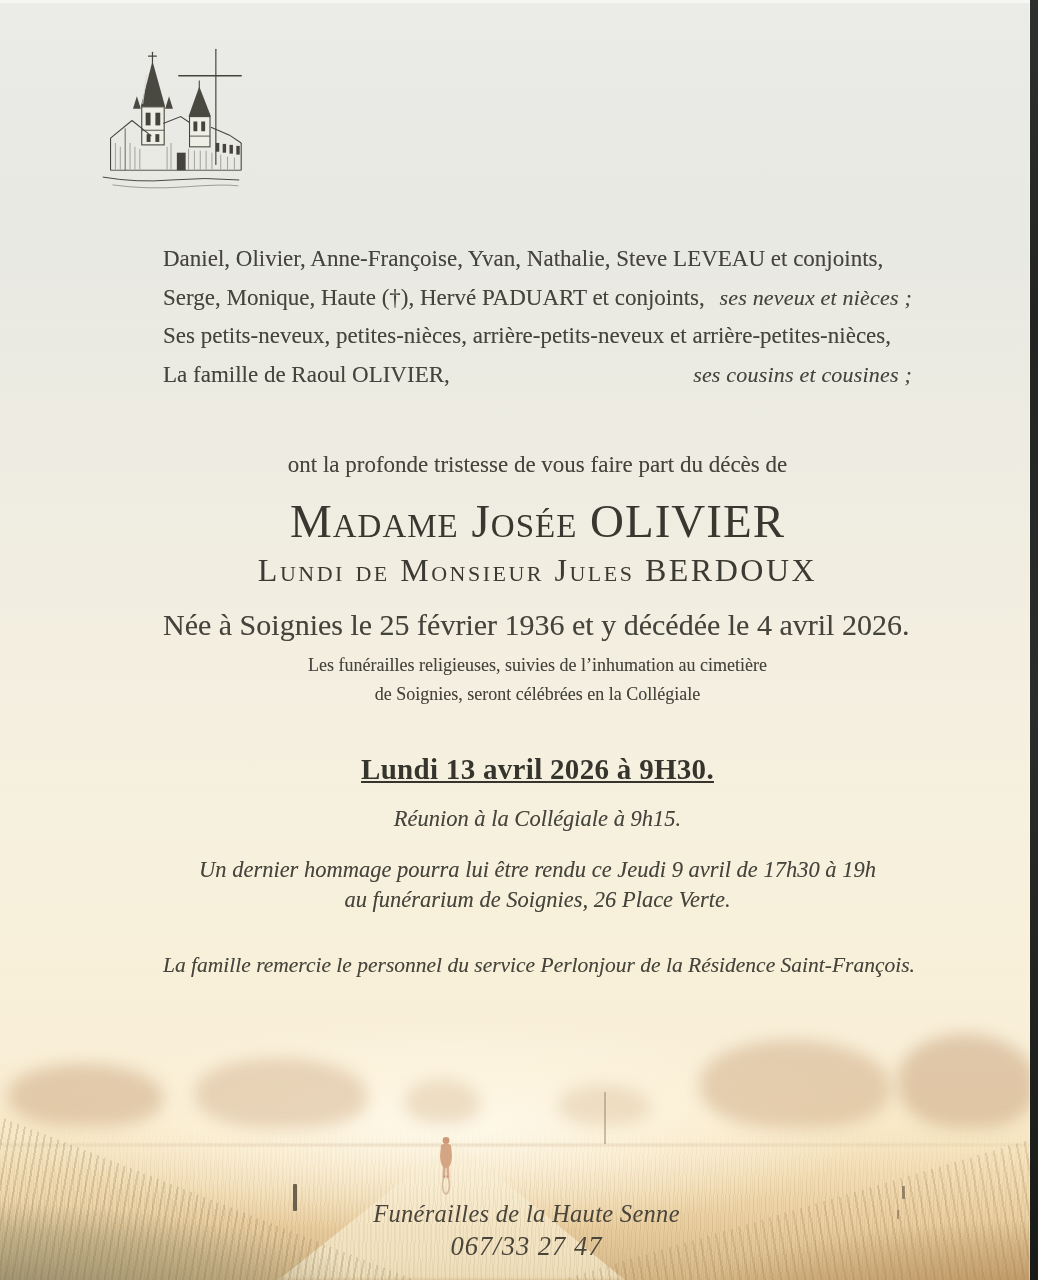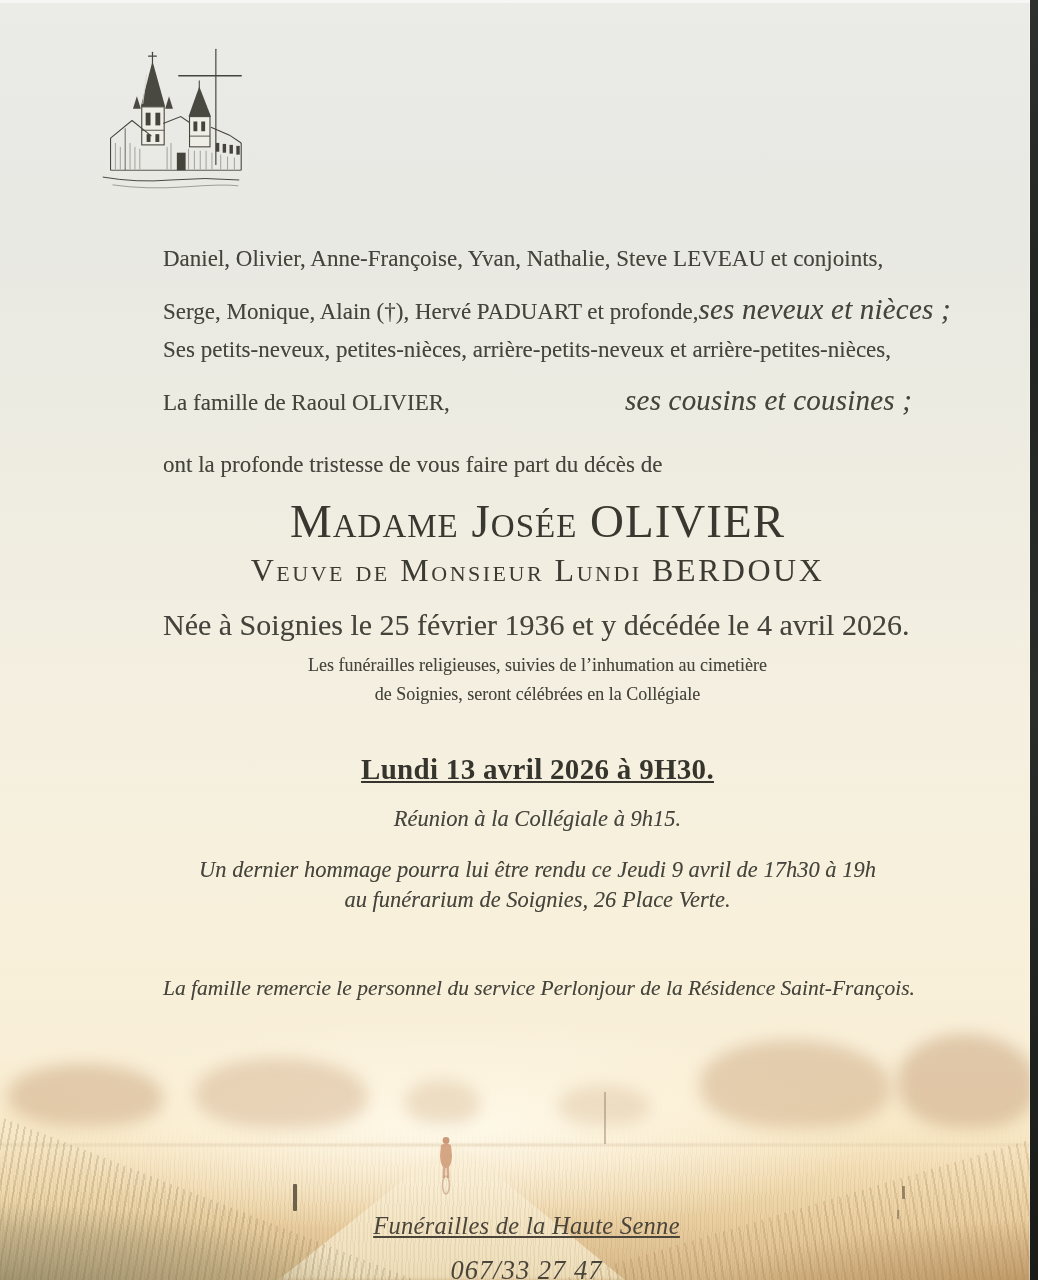--- a/index.html
+++ b/index.html
@@ -30,38 +30,38 @@
 
   .logo{position:absolute;left:93px;top:45px;width:156px;height:152px;z-index:10;}
   .logo svg{display:block;width:100%;height:100%;}
 
   .content{position:absolute;left:163px;top:0;width:749px;z-index:10;}
   .content p,.content h1,.content h2{margin:0;position:absolute;left:0;width:100%;}
 
   .relatives{position:absolute;top:240px;left:0;width:100%;font-size:23px;line-height:38.6px;}
   .rel-line{white-space:nowrap;}
   .rel-flex{display:flex;justify-content:space-between;align-items:baseline;}
-  .rel-flex em{font-style:italic;font-size:29px;letter-spacing:0.2px;margin-top:11px;}
-
-  .intro{top:452px;font-size:23px;}
+  .rel-flex em{font-style:italic;font-size:22px;letter-spacing:0.2px;}
+
+  .intro{top:452px;text-align:center;font-size:23px;}
 
   .name{top:496px;text-align:center;font-weight:500;font-size:47px;line-height:50px;
         font-variant:small-caps;letter-spacing:1px;color:#393830;}
   .subtitle{top:552px;text-align:center;font-weight:500;font-size:32px;line-height:36px;
         font-variant:small-caps;letter-spacing:2.5px;color:#3c3b33;}
 
   .dates{top:608px;text-align:left;font-size:30px;}
   .funeral{top:651px;text-align:center;font-size:18px;line-height:28.6px;}
   .funeral span{display:block;}
   .datetime{top:753px;text-align:center;font-size:29px;font-weight:bold;color:#36352d;letter-spacing:0.3px;text-decoration:underline;}
   .italic{font-style:italic;}
   .meeting{top:806px;text-align:center;font-size:22.5px;}
   .tribute{top:855px;text-align:center;font-size:22.5px;line-height:30px;}
   .tribute span{display:block;}
-  .thanks{top:976px;text-align:center;font-size:21.5px;white-space:nowrap;}
+  .thanks{top:953px;text-align:center;font-size:21.5px;white-space:nowrap;}
 
   .content .soft{text-shadow:0 0 0.6px rgba(70,68,58,0.35);}
 
   
   .landscape{position:absolute;left:0;bottom:0;width:1038px;height:340px;z-index:1;}
   .ls{position:absolute;inset:0;}
   .ls-base{background:linear-gradient(180deg,
       rgba(248,240,220,0) 0%,
       rgba(249,240,217,0.75) 14%,
       #f9efd8 32%,
@@ -102,21 +102,21 @@
       background:repeating-linear-gradient(80deg,rgba(150,110,66,0.2) 0 2px,rgba(0,0,0,0) 2px 8px);}
   .ls-pole{position:absolute;left:604px;top:152px;width:2px;height:52px;background:rgba(145,124,98,0.45);}
   .post{position:absolute;background:#4d4434;}
   .post1{left:293px;top:244px;width:4px;height:27px;opacity:0.8;border-radius:1px;}
   .post2{left:902px;top:246px;width:3px;height:13px;opacity:0.5;}
   .post3{left:897px;top:270px;width:2px;height:9px;opacity:0.4;}
   .cyclist{position:absolute;left:431px;top:194px;width:30px;height:62px;filter:blur(0.5px);}
 
   .footer{position:absolute;left:152px;top:1198px;width:749px;text-align:center;z-index:10;
       color:#4a453b;}
-  .footer p{margin:12px;font-style:italic;text-decoration:underline;}
+  .footer p{margin:0;font-style:italic;}
   .footer .fh{font-size:24.5px;line-height:31px;letter-spacing:0.3px;}
   .footer .phone{font-size:26.5px;line-height:34px;letter-spacing:1px;}
 </style>
 </head>
 <body>
 
 <div class="page">
 
   <div class="scan-top"></div>
 
@@ -182,34 +182,34 @@
         <path d="M20 143 Q55 148 95 145 T149 144" stroke-width="0.8" opacity="0.6"></path>
       </g>
     </svg>
   </div>
 
   <div class="content">
 
     <div class="relatives soft">
       <div class="rel-line"><span>Daniel, Olivier, Anne-Françoise, Yvan, Nathalie, Steve LEVEAU et conjoints,</span></div>
       <div class="rel-line rel-flex">
-          <span>Serge, Monique, Alain (†), Hervé PADUART et profonde,</span>
+          <span>Serge, Monique, Haute (†), Hervé PADUART et conjoints,</span>
           <em>ses neveux et nièces ;</em>
         </div>
       <div class="rel-line"><span>Ses petits-neveux, petites-nièces, arrière-petits-neveux et arrière-petites-nièces,</span></div>
       <div class="rel-line rel-flex">
           <span>La famille de Raoul OLIVIER,</span>
           <em>ses cousins et cousines ;</em>
         </div>
     </div>
 
     <p class="intro soft">ont la profonde tristesse de vous faire part du décès de</p>
 
     <h1 class="name">Madame Josée OLIVIER</h1>
-    <h2 class="subtitle">Veuve de Monsieur Lundi BERDOUX</h2>
+    <h2 class="subtitle">Lundi de Monsieur Jules BERDOUX</h2>
 
     <p class="dates soft">Née à Soignies le 25 février 1936 et y décédée le 4 avril 2026.</p>
 
     <p class="funeral soft">
       <span>Les funérailles religieuses, suivies de l’inhumation au cimetière</span>
       <span>de Soignies, seront célébrées en la Collégiale</span>
     </p>
 
     <p class="datetime">Lundi 13 avril 2026 à 9H30.</p>
 

